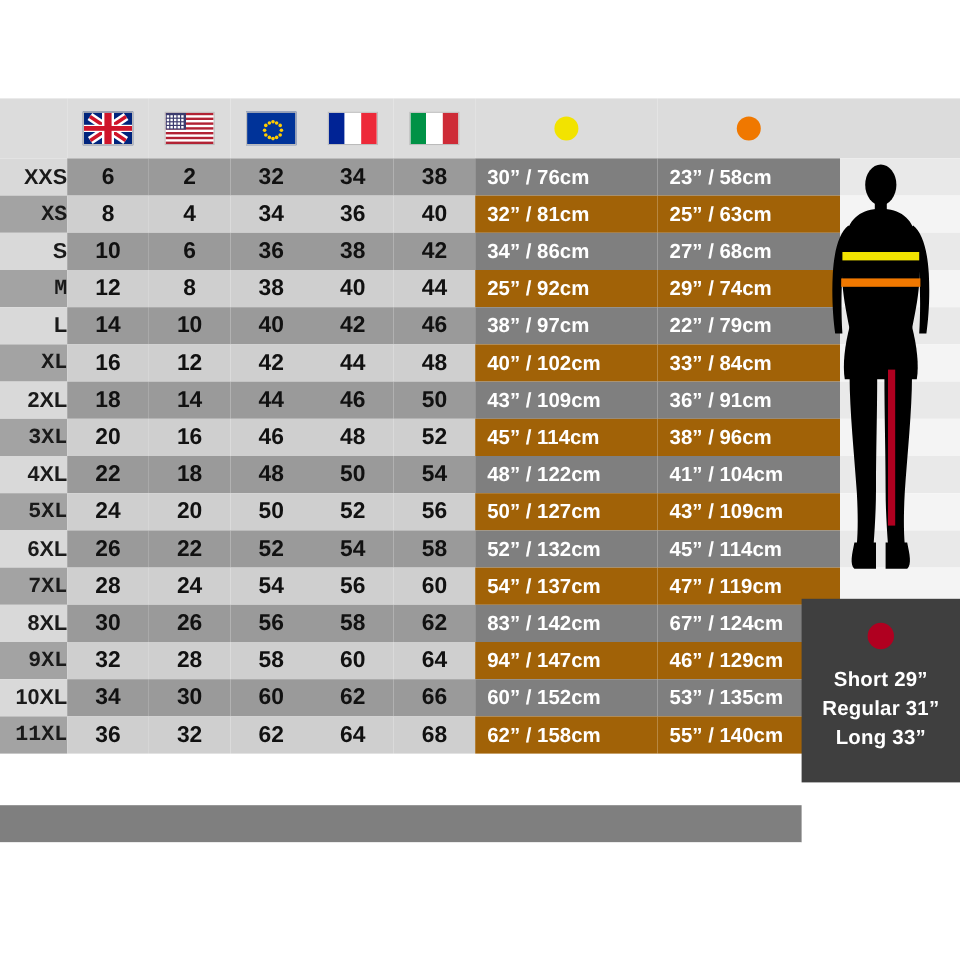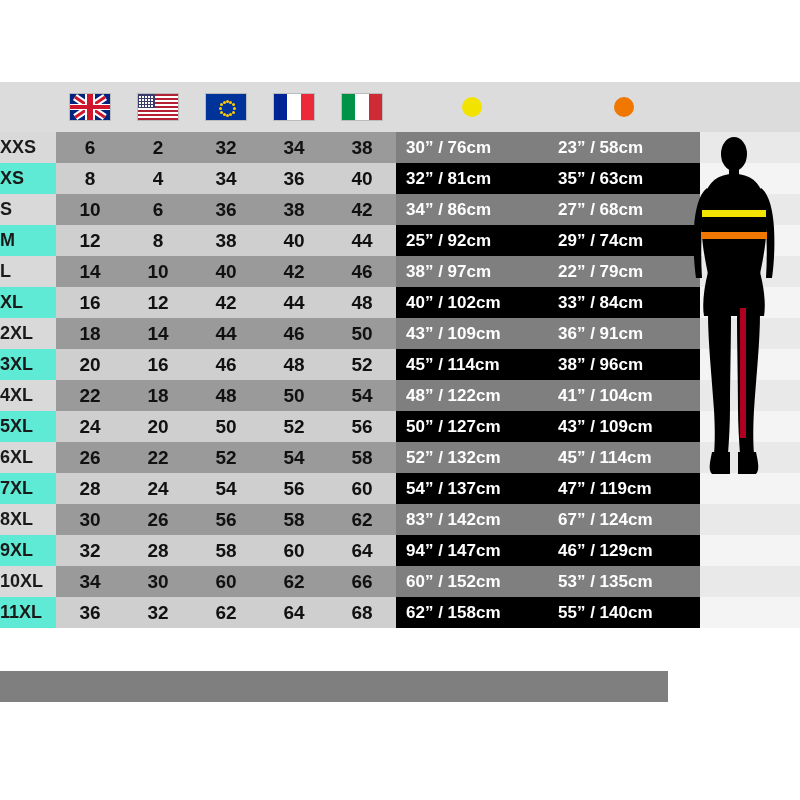--- a/index.html
+++ b/index.html
@@ -54,41 +54,41 @@
   }
   tr.header-row td.figure-cell { background: #dcdcdc; }
 
   
   tr.band-dark td { background: #7f7f7f; }
   tr.band-light td { background: #d9d9d9; }
 
   td.size-label {
     color: #1a1a1a;
     font-size: 18px;
-    text-align: left;
+    text-align: right;
   }
   tr.band-dark td.size-label { background: #d9d9d9; }
-  tr.band-light td.size-label { background: #5eead4; }
+  tr.band-light td.size-label { background: #a3a3a3; font-family: Liberation Mono, monospace; }
 
   td.num {
     color: #111111;
     font-size: 19px;
   }
   tr.band-dark td.num { background: #9a9a9a; }
   tr.band-light td.num { background: #cfcfcf; }
 
   td.meas {
     color: #ffffff;
     font-size: 17px;
     text-align: left;
     padding-left: 10px;
     margin-top: 16px;
   }
   tr.band-dark td.meas { background: #7f7f7f; }
-  tr.band-light td.meas { background: #000000; }
+  tr.band-light td.meas { background: #a16207; }
 
   td.figure-cell {
     background: #ffffff;
   }
   tr.band-dark td.figure-cell { background: #e9e9e9; }
   tr.band-light td.figure-cell { background: #f4f4f4; }
 
   
   .flag {
     width: 42px;
@@ -265,21 +265,21 @@
           <td class="figure-cell"></td>
         </tr>
         <tr class="band-light">
           <td class="size-label">XS</td>
           <td class="num">8</td>
           <td class="num">4</td>
           <td class="num">34</td>
           <td class="num">36</td>
           <td class="num">40</td>
           <td class="meas">32” / 81cm</td>
-          <td class="meas">35” / 63cm</td>
+          <td class="meas">25” / 63cm</td>
           <td class="figure-cell"></td>
         </tr>
         <tr class="band-dark">
           <td class="size-label">S</td>
           <td class="num">10</td>
           <td class="num">6</td>
           <td class="num">36</td>
           <td class="num">38</td>
           <td class="num">42</td>
           <td class="meas">34” / 86cm</td>
@@ -457,16 +457,22 @@
       </g>
 
       <rect id="bustLine" x="34" y="78" width="64" height="7" fill="#f2e300"></rect>
 
       <rect id="waistLine" x="33" y="100" width="66" height="7" fill="#f07800"></rect>
 
       <rect id="inseamLine" x="72" y="176" width="6" height="130" fill="#b00020"></rect>
     </svg>
   </div>
 
+  <div class="inseam-box">
+    <span class="idot" id="inseamDot" style="background: rgb(176, 0, 32);"></span>
+    <div class="iline">Short 29”</div>
+    <div class="iline">Regular 31”</div>
+    <div class="iline">Long 33”</div>
+  </div>
 
   <div class="bottom-band"></div>
   <div class="bottom-band2"></div>
 </div>
 
 </body></html>

